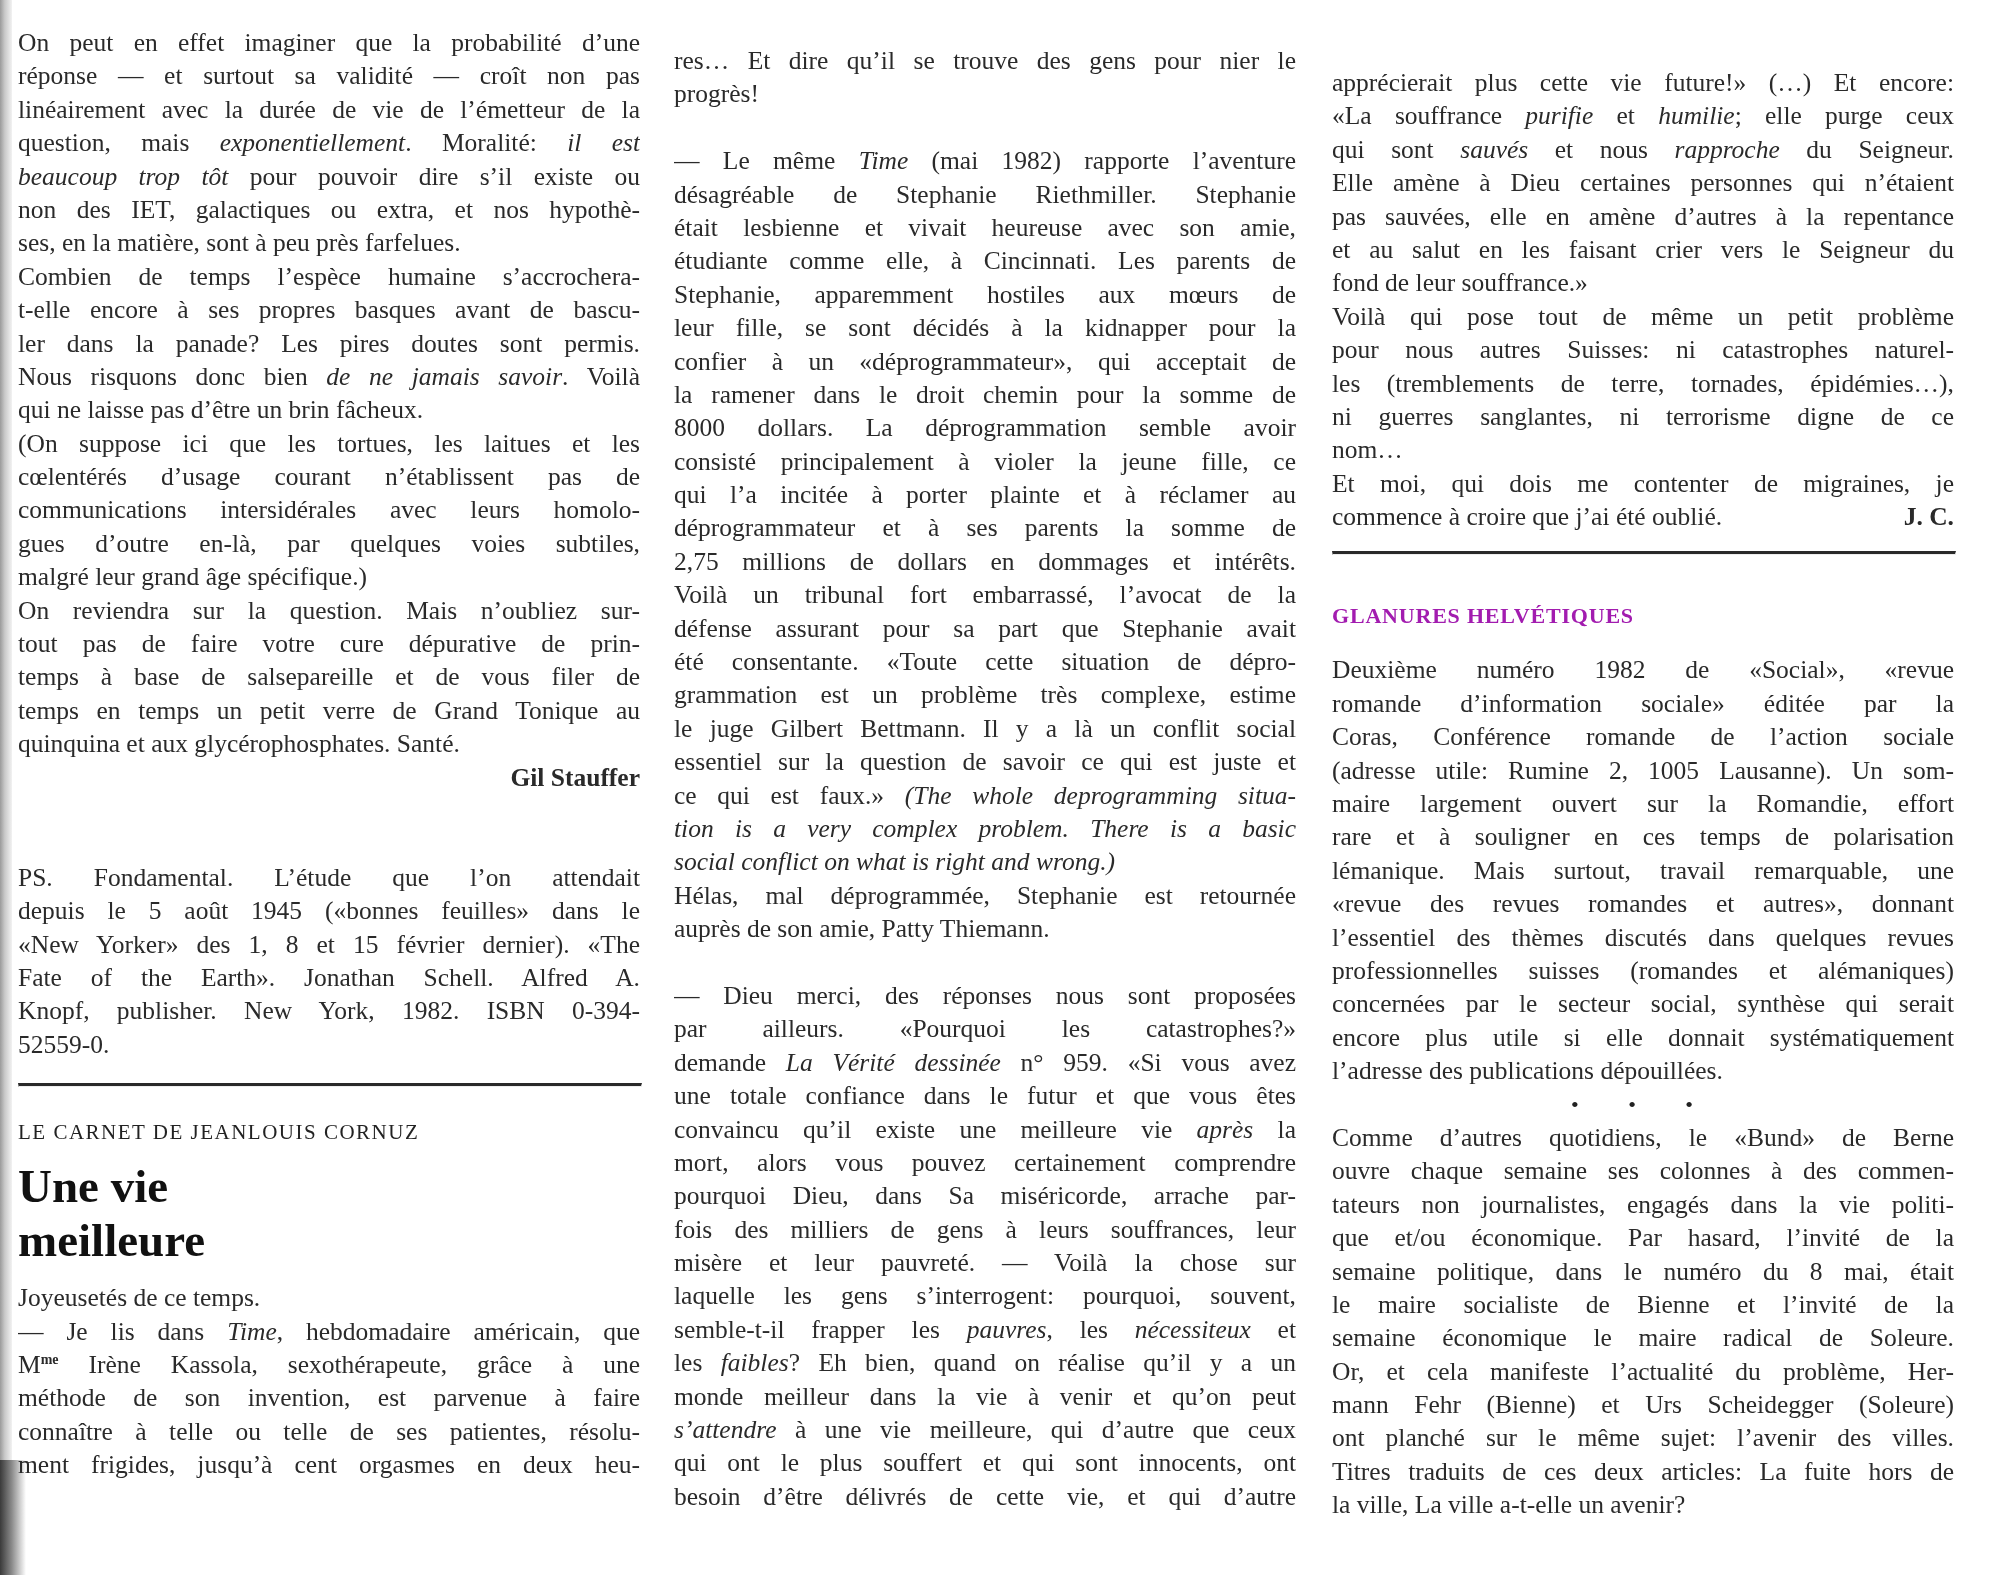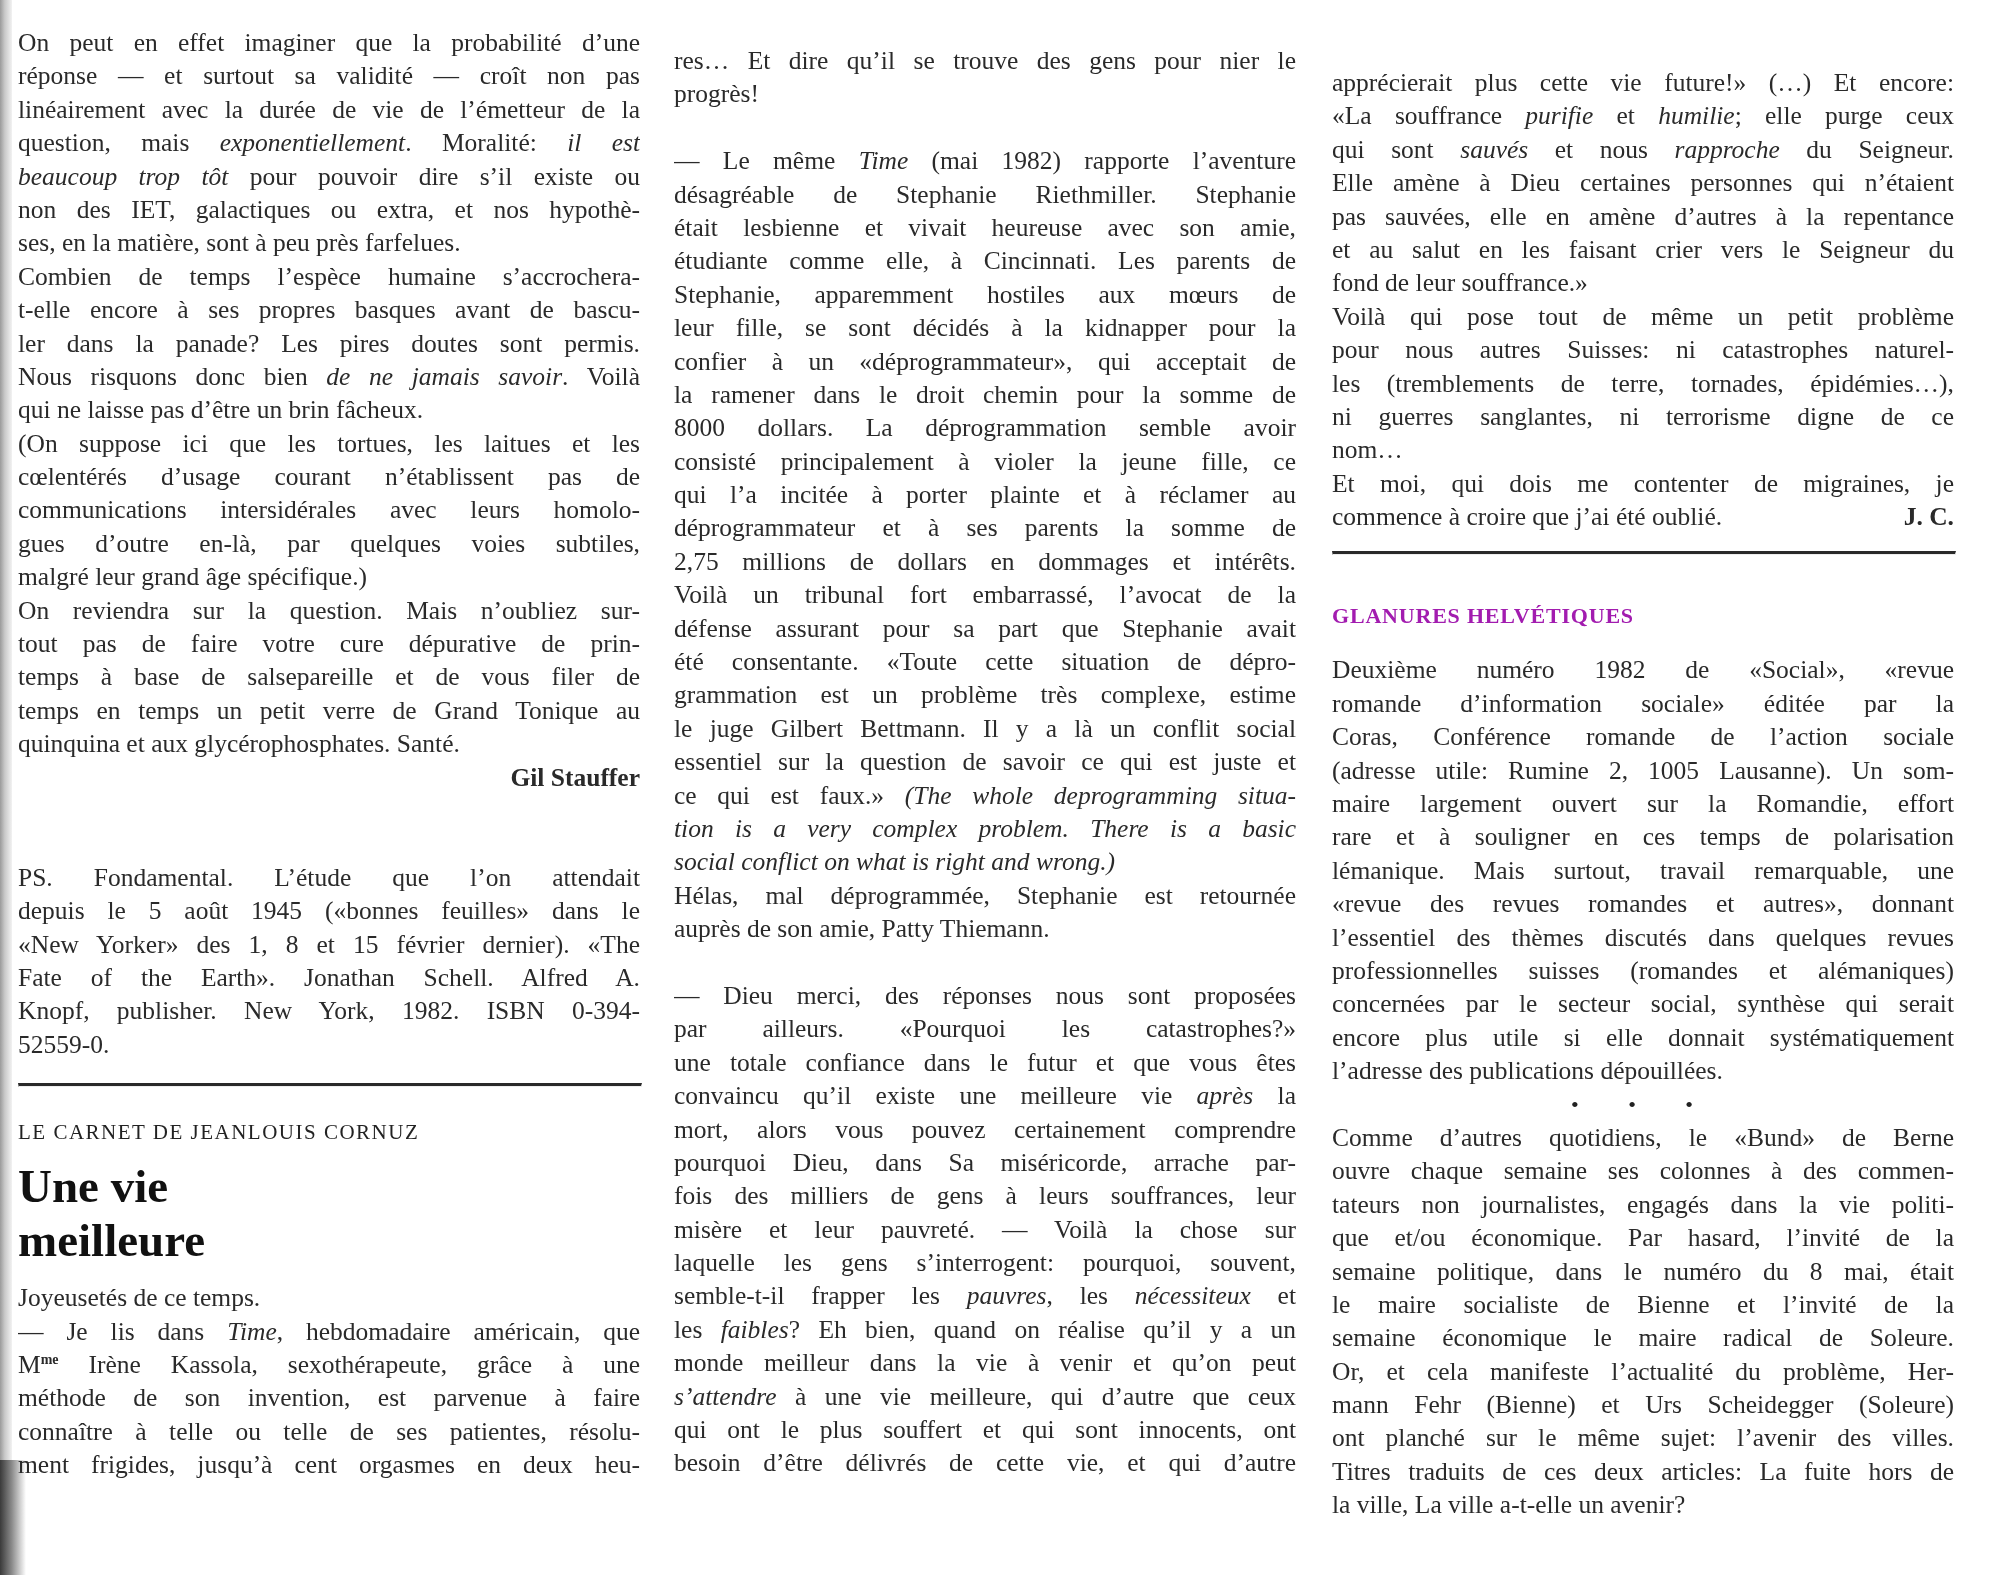--- a/index.html
+++ b/index.html
@@ -144,20 +144,21 @@
       <div class="line last"><i>social conflict on what is right and wrong.)</i></div>
     </div>
   <div>
       <div class="line">Hélas, mal déprogrammée, Stephanie est retournée</div>
       <div class="line last">auprès de son amie, Patty Thiemann.</div>
     </div>
   <div class="gap"></div>
   <div>
       <div class="line">— Dieu merci, des réponses nous sont proposées</div>
       <div class="line">par ailleurs. «Pourquoi les catastrophes?»</div>
+      <div class="line">demande <i>La Vérité dessinée</i> n° 959. «Si vous avez</div>
       <div class="line">une totale confiance dans le futur et que vous êtes</div>
       <div class="line">convaincu qu’il existe une meilleure vie <i>après</i> la</div>
       <div class="line">mort, alors vous pouvez certainement comprendre</div>
       <div class="line">pourquoi Dieu, dans Sa miséricorde, arrache par-</div>
       <div class="line">fois des milliers de gens à leurs souffrances, leur</div>
       <div class="line">misère et leur pauvreté. — Voilà la chose sur</div>
       <div class="line">laquelle les gens s’interrogent: pourquoi, souvent,</div>
       <div class="line">semble-t-il frapper les <i>pauvres</i>, les <i>nécessiteux</i> et</div>
       <div class="line">les <i>faibles</i>? Eh bien, quand on réalise qu’il y a un</div>
       <div class="line">monde meilleur dans la vie à venir et qu’on peut</div>

